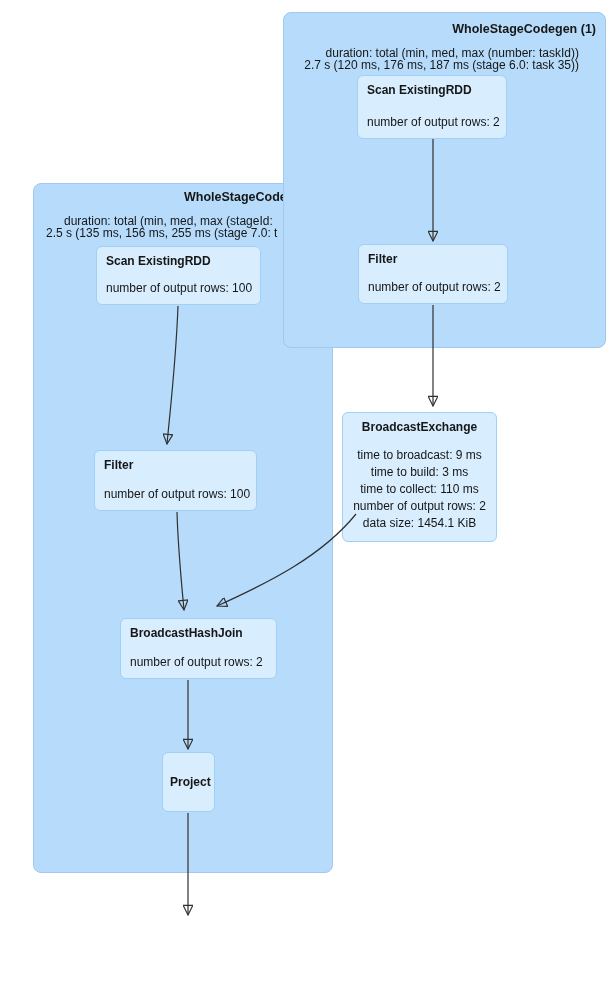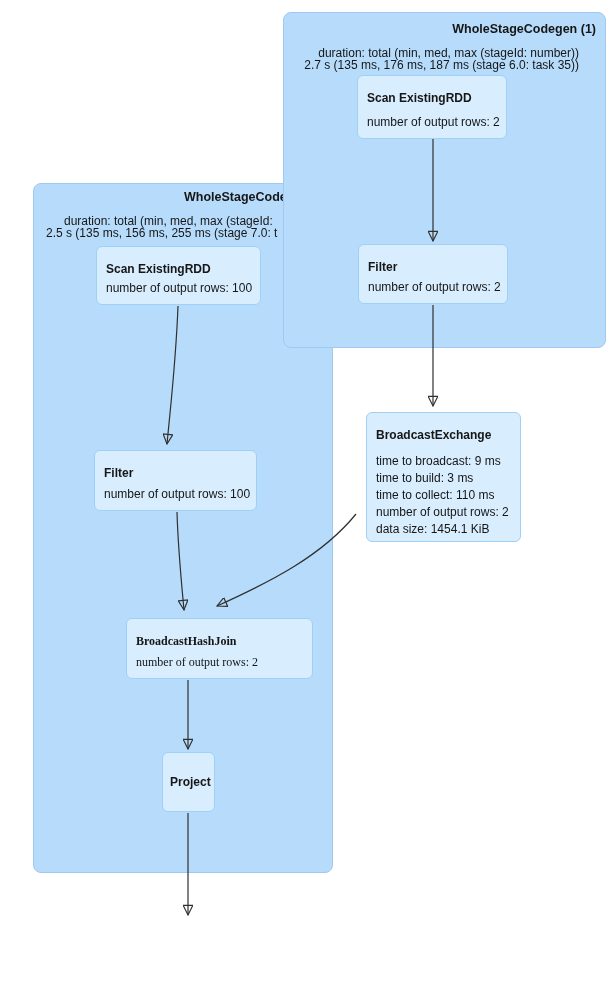--- a/index.html
+++ b/index.html
@@ -24,53 +24,53 @@
   .cl-dur2{left:12px;top:43px;}
   .cr-title{right:9px;top:10px;}
   .cr-dur1{right:26px;top:34px;}
   .cr-dur2{right:26px;top:46px;}
   .node{
     position:absolute;box-sizing:border-box;z-index:3;
     background:var(--node_fill,#d8edfe);
     border:1px solid var(--node_border,#a0d0f5);
     border-radius:6px;
     display:flex;flex-direction:column;justify-content:space-between;
-    padding:16px 9px 9px 9px;
+    padding:8px 9px 9px 9px;
   }
   .n-title{font-weight:700;white-space:nowrap;line-height:13px;}
   .n-metric{white-space:nowrap;line-height:13px;}
   .n-metrics{display:flex;flex-direction:column;margin-top:11px;}
   .n-metrics .n-metric{line-height:17px;}
   .node-center{justify-content:center;padding:0 7px;}
   .n-scan1{left:357px;top:75px;width:150px;height:64px;}
   .n-filter1{left:358px;top:244px;width:150px;height:60px;}
   .n-scan2{left:96px;top:246px;width:165px;height:59px;}
   .n-filter2{left:94px;top:450px;width:163px;height:61px;}
-  .n-exchange{left:366px;top:412px;width:155px;height:130px;}
-  .n-bhj{left:126px;top:618px;width:187px;height:61px;font-family:Liberation Serif, serif;}
+  .n-exchange{left:342px;top:412px;width:155px;height:130px;text-align:center;}
+  .n-bhj{left:120px;top:618px;width:157px;height:61px;}
   .n-project{left:162px;top:752px;width:53px;height:60px;}
   .n-asp{left:125px;top:918px;width:127px;height:63px;}
   .edges{position:absolute;left:0;top:0;z-index:4;pointer-events:none;}
   .edges path{fill:none;stroke:var(--edge,#2f2f2f);stroke-width:1.2px;}
 </style>
 </head>
 <body>
 
 <div class="canvas" style="--background: #ffffff; --cluster_fill: #b7dcfb; --cluster_border: #a0c8f0; --node_fill: #d8edfe; --node_border: #a0d0f5; --edge: #2f2f2f; --text: #161616;">
 
   <div class="cluster cluster-left">
     <div class="c-text c-title cl-title">WholeStageCode</div>
     <div class="c-text cl-dur1">duration: total (min, med, max (stageId:</div>
     <div class="c-text cl-dur2">2.5 s (135 ms, 156 ms, 255 ms (stage 7.0: t</div>
   </div>
 
   <div class="cluster cluster-right">
     <div class="c-text c-title cr-title">WholeStageCodegen (1)</div>
-    <div class="c-text cr-dur1">duration: total (min, med, max (stageId: number))</div>
-    <div class="c-text cr-dur2">2.7 s (135 ms, 176 ms, 187 ms (stage 6.0: task 35))</div>
+    <div class="c-text cr-dur1">duration: total (min, med, max (number: taskId))</div>
+    <div class="c-text cr-dur2">2.7 s (120 ms, 176 ms, 187 ms (stage 6.0: task 35))</div>
   </div>
 
   <div class="node n-scan1">
     <div class="n-title">Scan ExistingRDD</div>
     <div class="n-metric">number of output rows: 2</div>
   </div>
 
   <div class="node n-filter1">
     <div class="n-title">Filter</div>
     <div class="n-metric">number of output rows: 2</div>

